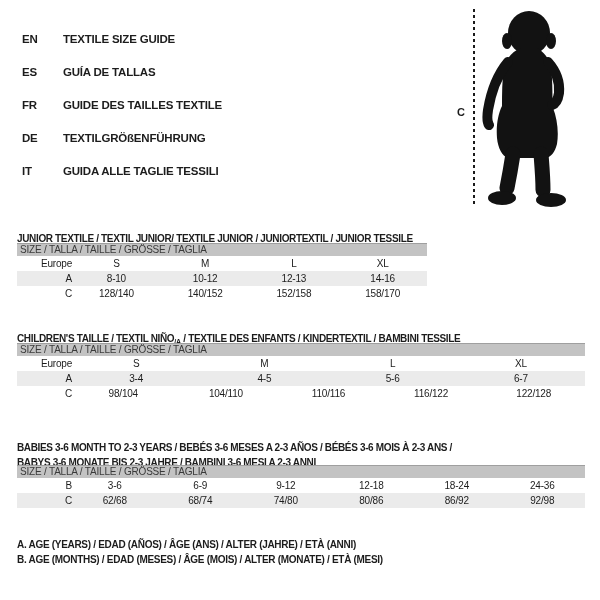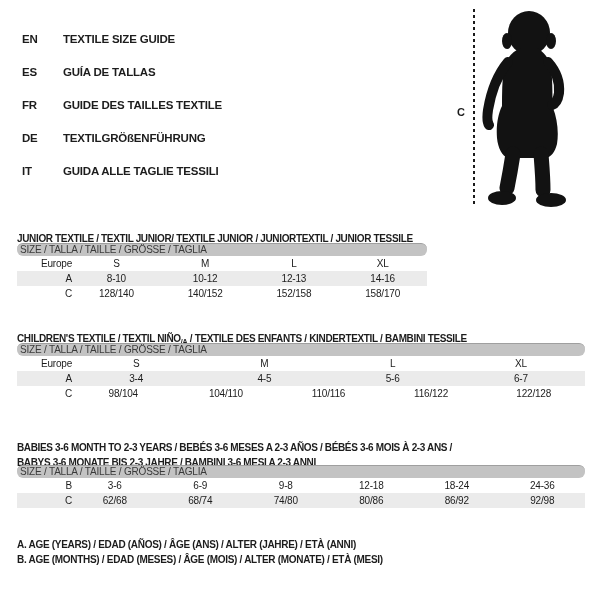--- a/index.html
+++ b/index.html
@@ -27,21 +27,21 @@
   .sec-title .sub{font-size:7px;vertical-align:-2px;letter-spacing:-0.2px;}
   .two-line{line-height:15px;}
 
   
   .sizetable{position:absolute;left:17px;font-size:10px;letter-spacing:-0.2px;}
   .t1{top:243px;width:410px;}
   .t2{top:343px;width:568px;}
   .t3{top:465px;width:568px;}
   .size-bar{height:13px;line-height:12px;background:#c3c3c3;
     border-top:1px solid #9f9f9f;box-sizing:border-box;
-    padding-left:3px;color:#3a3a3a;white-space:nowrap;border-radius:6px;}
+    padding-left:3px;color:#3a3a3a;white-space:nowrap;}
   .tr{display:flex;height:15px;line-height:15px;}
   .tr.alt{background:#ebebeb;}
   .tr .rlabel{flex:0 0 55px;width:55px;padding-left:3px;box-sizing:border-box;text-align:right;}
   .tr .td{flex:1;text-align:center;}
 
   
   .legend{position:absolute;left:17px;top:537px;font-size:10px;font-weight:700;
     letter-spacing:-0.3px;line-height:15px;white-space:nowrap;}
 </style>
 </head>
@@ -106,21 +106,21 @@
   </div>
   <div class="tr">
     <div class="rlabel">C</div>
     <div class="td">128/140</div>
     <div class="td">140/152</div>
     <div class="td">152/158</div>
     <div class="td">158/170</div>
   </div>
 </div>
 
-<div class="sec-title" style="top:317px"><span>CHILDREN'S TEXTILE / TEXTIL NIÑO</span><span class="sub">/A</span><span> / TEXTILE DES ENFANTS / KINDERTEXTIL / BAMBINI TESSILE</span></div>
+<div class="sec-title" style="top:317px"><span>CHILDREN'S TAILLE / TEXTIL NIÑO</span><span class="sub">/A</span><span> / TEXTILE DES ENFANTS / KINDERTEXTIL / BAMBINI TESSILE</span></div>
 <div class="sizetable t2">
   <div class="size-bar">SIZE / TALLA / TAILLE / GRÖSSE / TAGLIA</div>
   <div class="tr">
     <div class="rlabel">Europe</div>
     <div class="td">S</div>
     <div class="td">M</div>
     <div class="td">L</div>
     <div class="td">XL</div>
   </div>
   <div class="tr alt">
@@ -143,21 +143,21 @@
 <div class="sec-title two-line" style="top:424px">
   <div>BABIES 3-6 MONTH TO 2-3 YEARS / BEBÉS 3-6 MESES A 2-3 AÑOS / BÉBÉS 3-6 MOIS À 2-3 ANS /</div>
   <div>BABYS 3-6 MONATE BIS 2-3 JAHRE / BAMBINI 3-6 MESI A 2-3 ANNI</div>
 </div>
 <div class="sizetable t3">
   <div class="size-bar">SIZE / TALLA / TAILLE / GRÖSSE / TAGLIA</div>
   <div class="tr">
     <div class="rlabel">B</div>
     <div class="td">3-6</div>
     <div class="td">6-9</div>
-    <div class="td">9-8</div>
+    <div class="td">9-12</div>
     <div class="td">12-18</div>
     <div class="td">18-24</div>
     <div class="td">24-36</div>
   </div>
   <div class="tr alt">
     <div class="rlabel">C</div>
     <div class="td">62/68</div>
     <div class="td">68/74</div>
     <div class="td">74/80</div>
     <div class="td">80/86</div>

